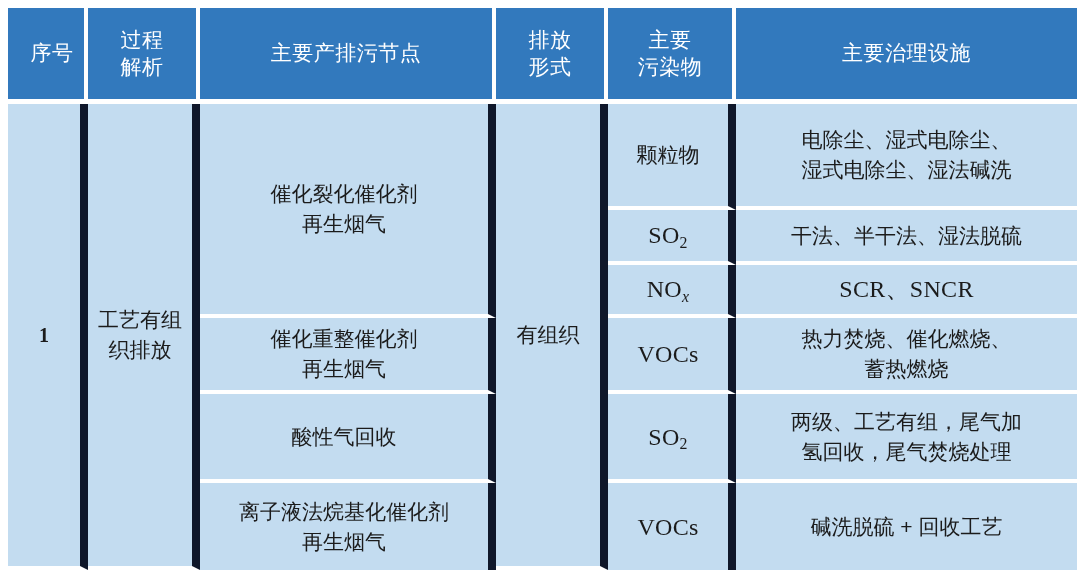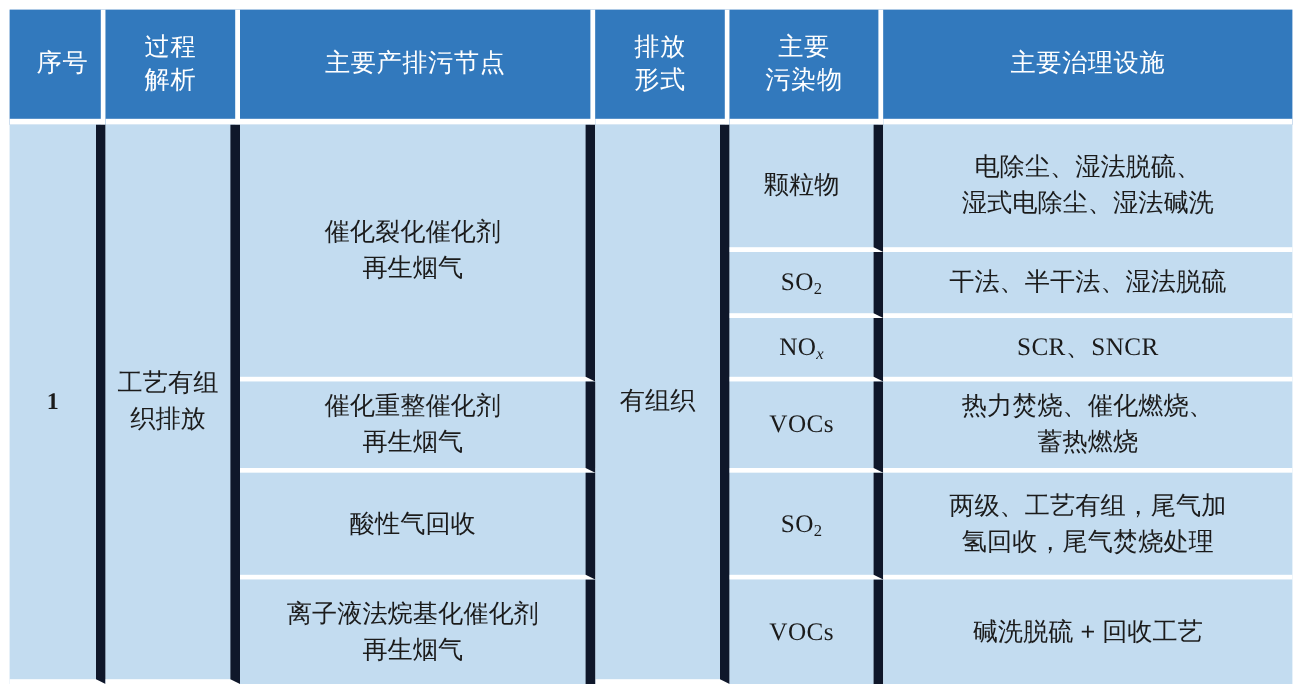--- a/index.html
+++ b/index.html
@@ -77,21 +77,21 @@
   td.form-cell,
   td.process-cell {
     font-family: "Liberation Sans", "DejaVu Sans", sans-serif;
     font-weight: normal;
   }
 
   td.measure-cell { font-family: "Liberation Sans", "DejaVu Sans", sans-serif; }
 
   .formula {
     font-family: "Liberation Serif", "DejaVu Serif", serif;
-    font-size: 21px;
+    font-size: 24px;
     letter-spacing: 0.3px;
   }
   .formula sub {
     font-size: 0.66em;
     vertical-align: baseline;
     position: relative;
     bottom: -0.28em;
   }
   .formula sub.ital { font-style: italic; }
 
@@ -151,21 +151,21 @@
           <span class="two-line">催化裂化催化剂</span>
           <span class="two-line">再生烟气</span>
         </td>
         <td class="form-cell" rowspan="6">
           <span>有组织</span>
         </td>
         <td class="sans-cell" style="height:100px;">
           <span>颗粒物</span>
         </td>
         <td class="measure-cell last-col">
-          <span class="two-line">电除尘、湿法脱硫、</span>
+          <span class="two-line">电除尘、湿式电除尘、</span>
           <span class="two-line">湿式电除尘、湿法碱洗</span>
         </td>
       </tr>
 
       <tr>
         <td style="height:52px;">
           <span class="formula"><span>SO</span><sub>2</sub></span>
         </td>
         <td class="measure-cell last-col">
           <span>干法、半干法、湿法脱硫</span>

